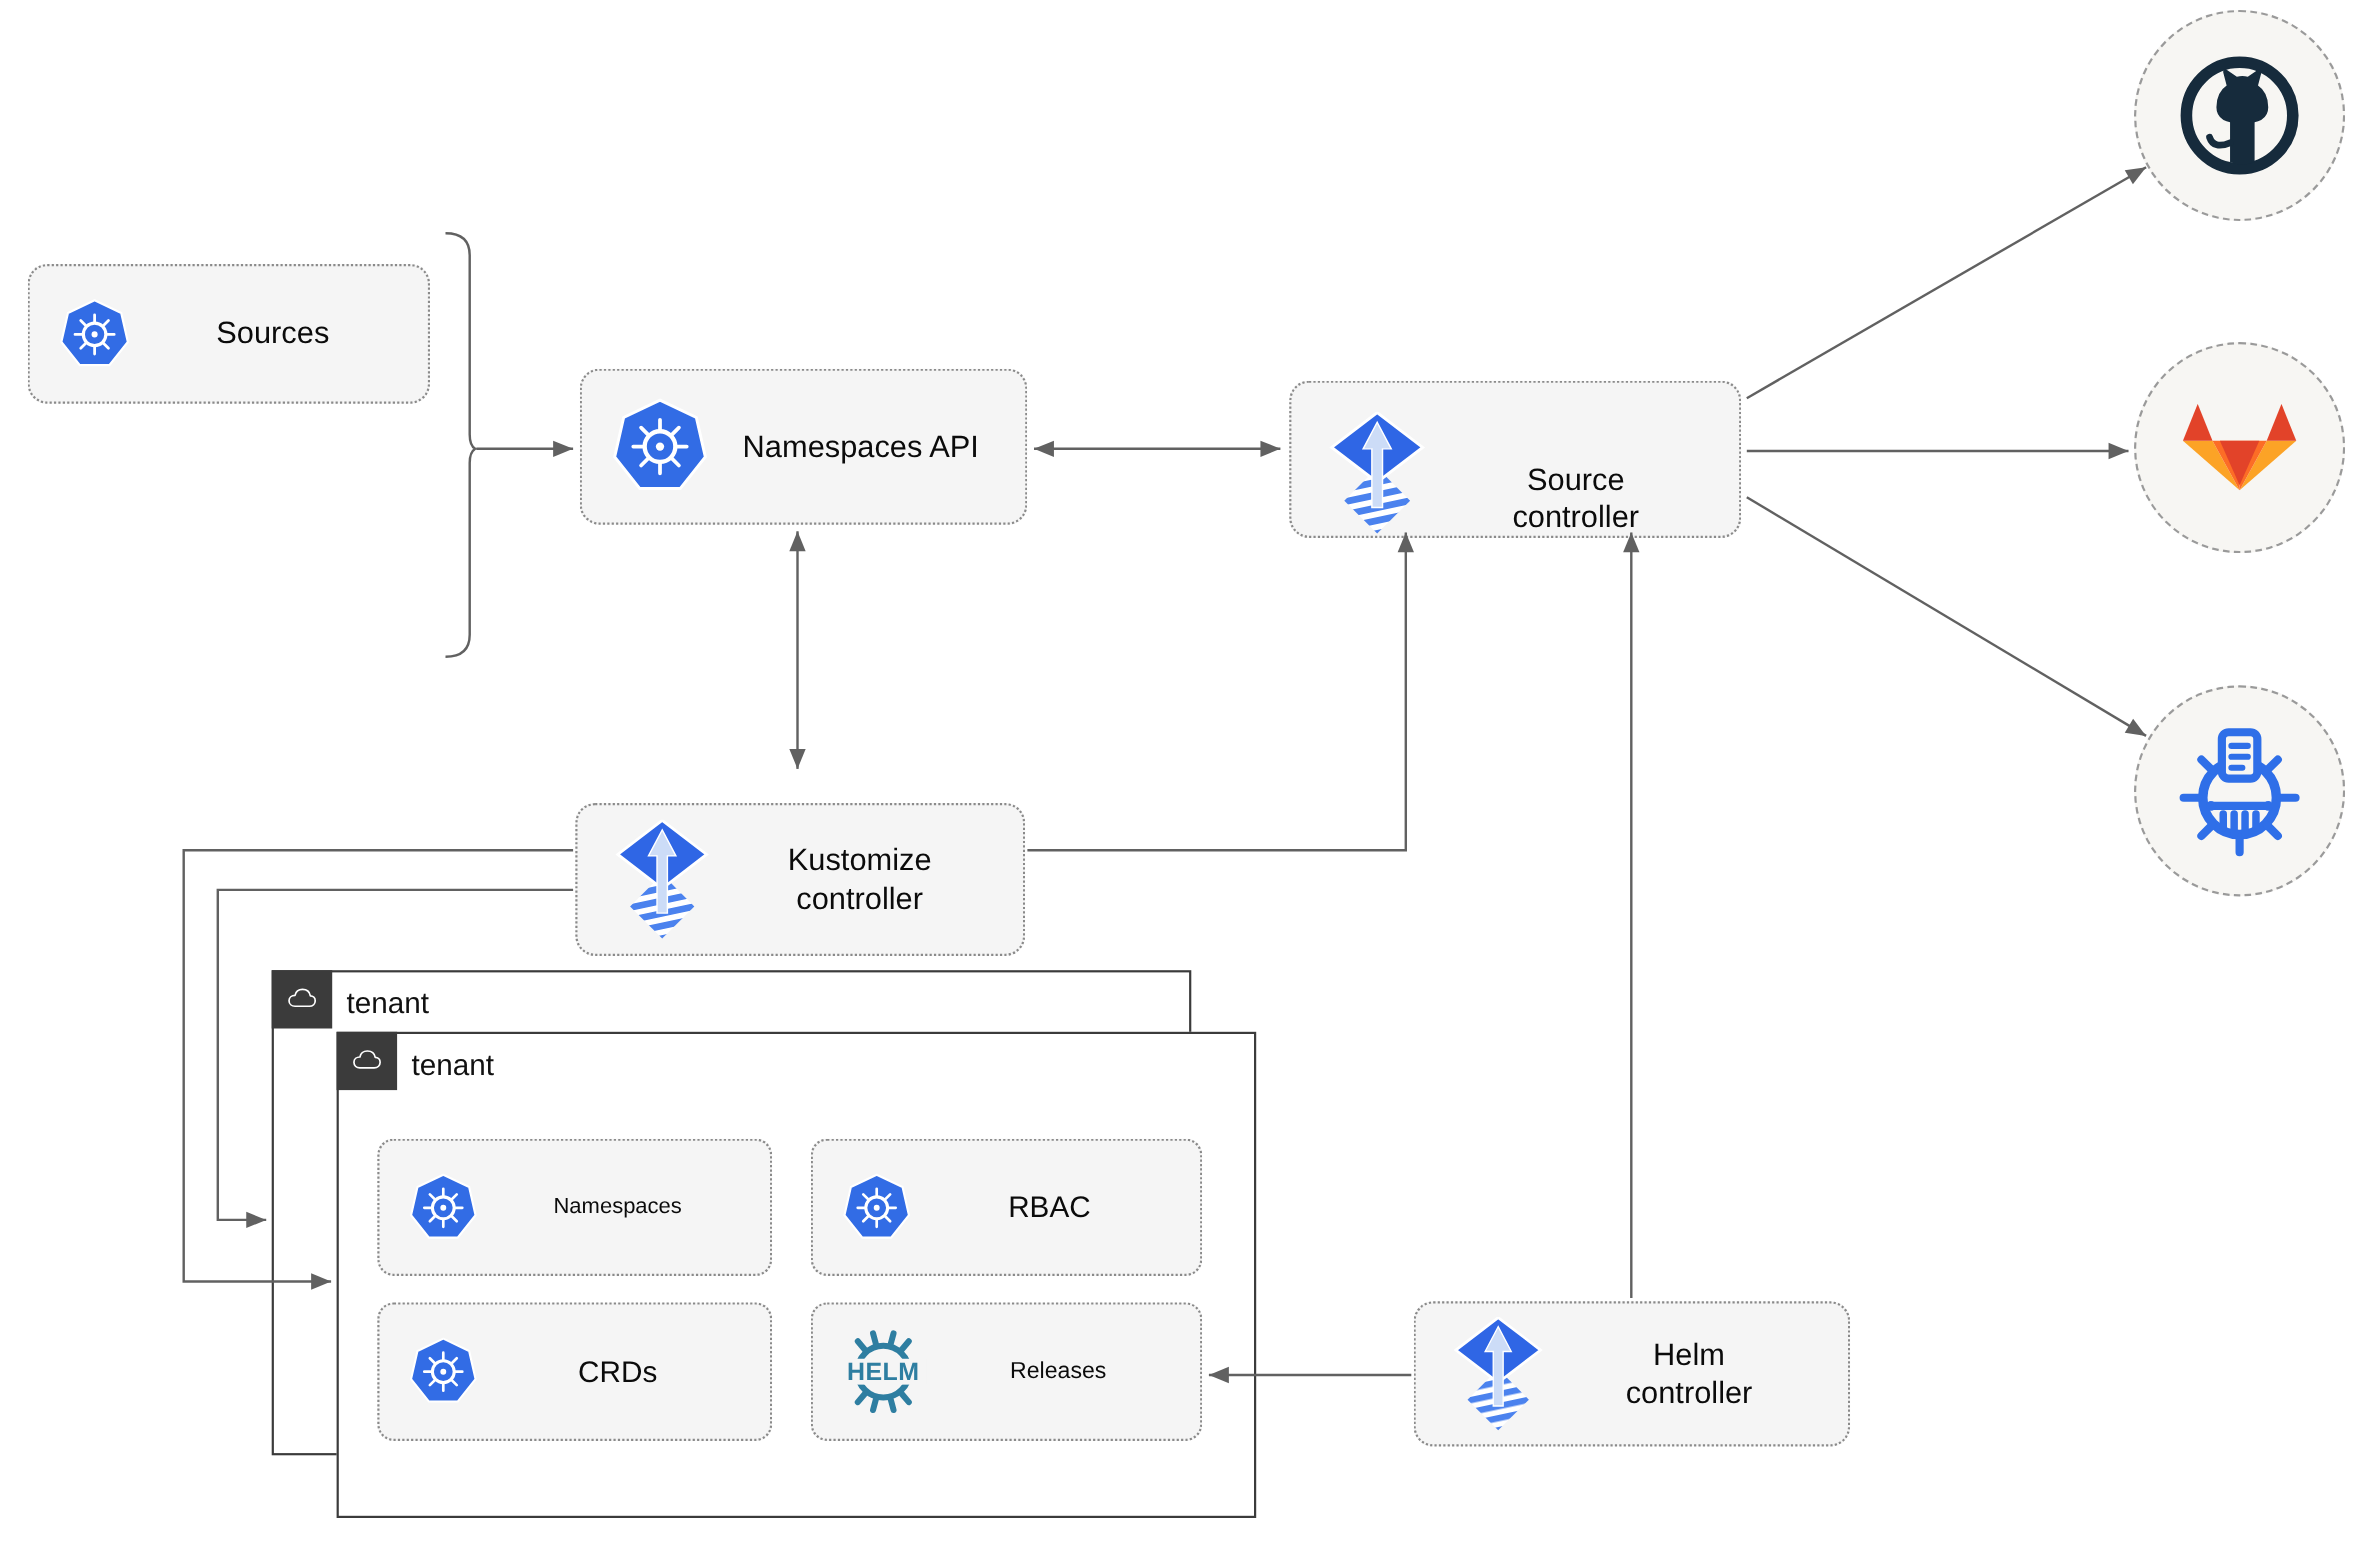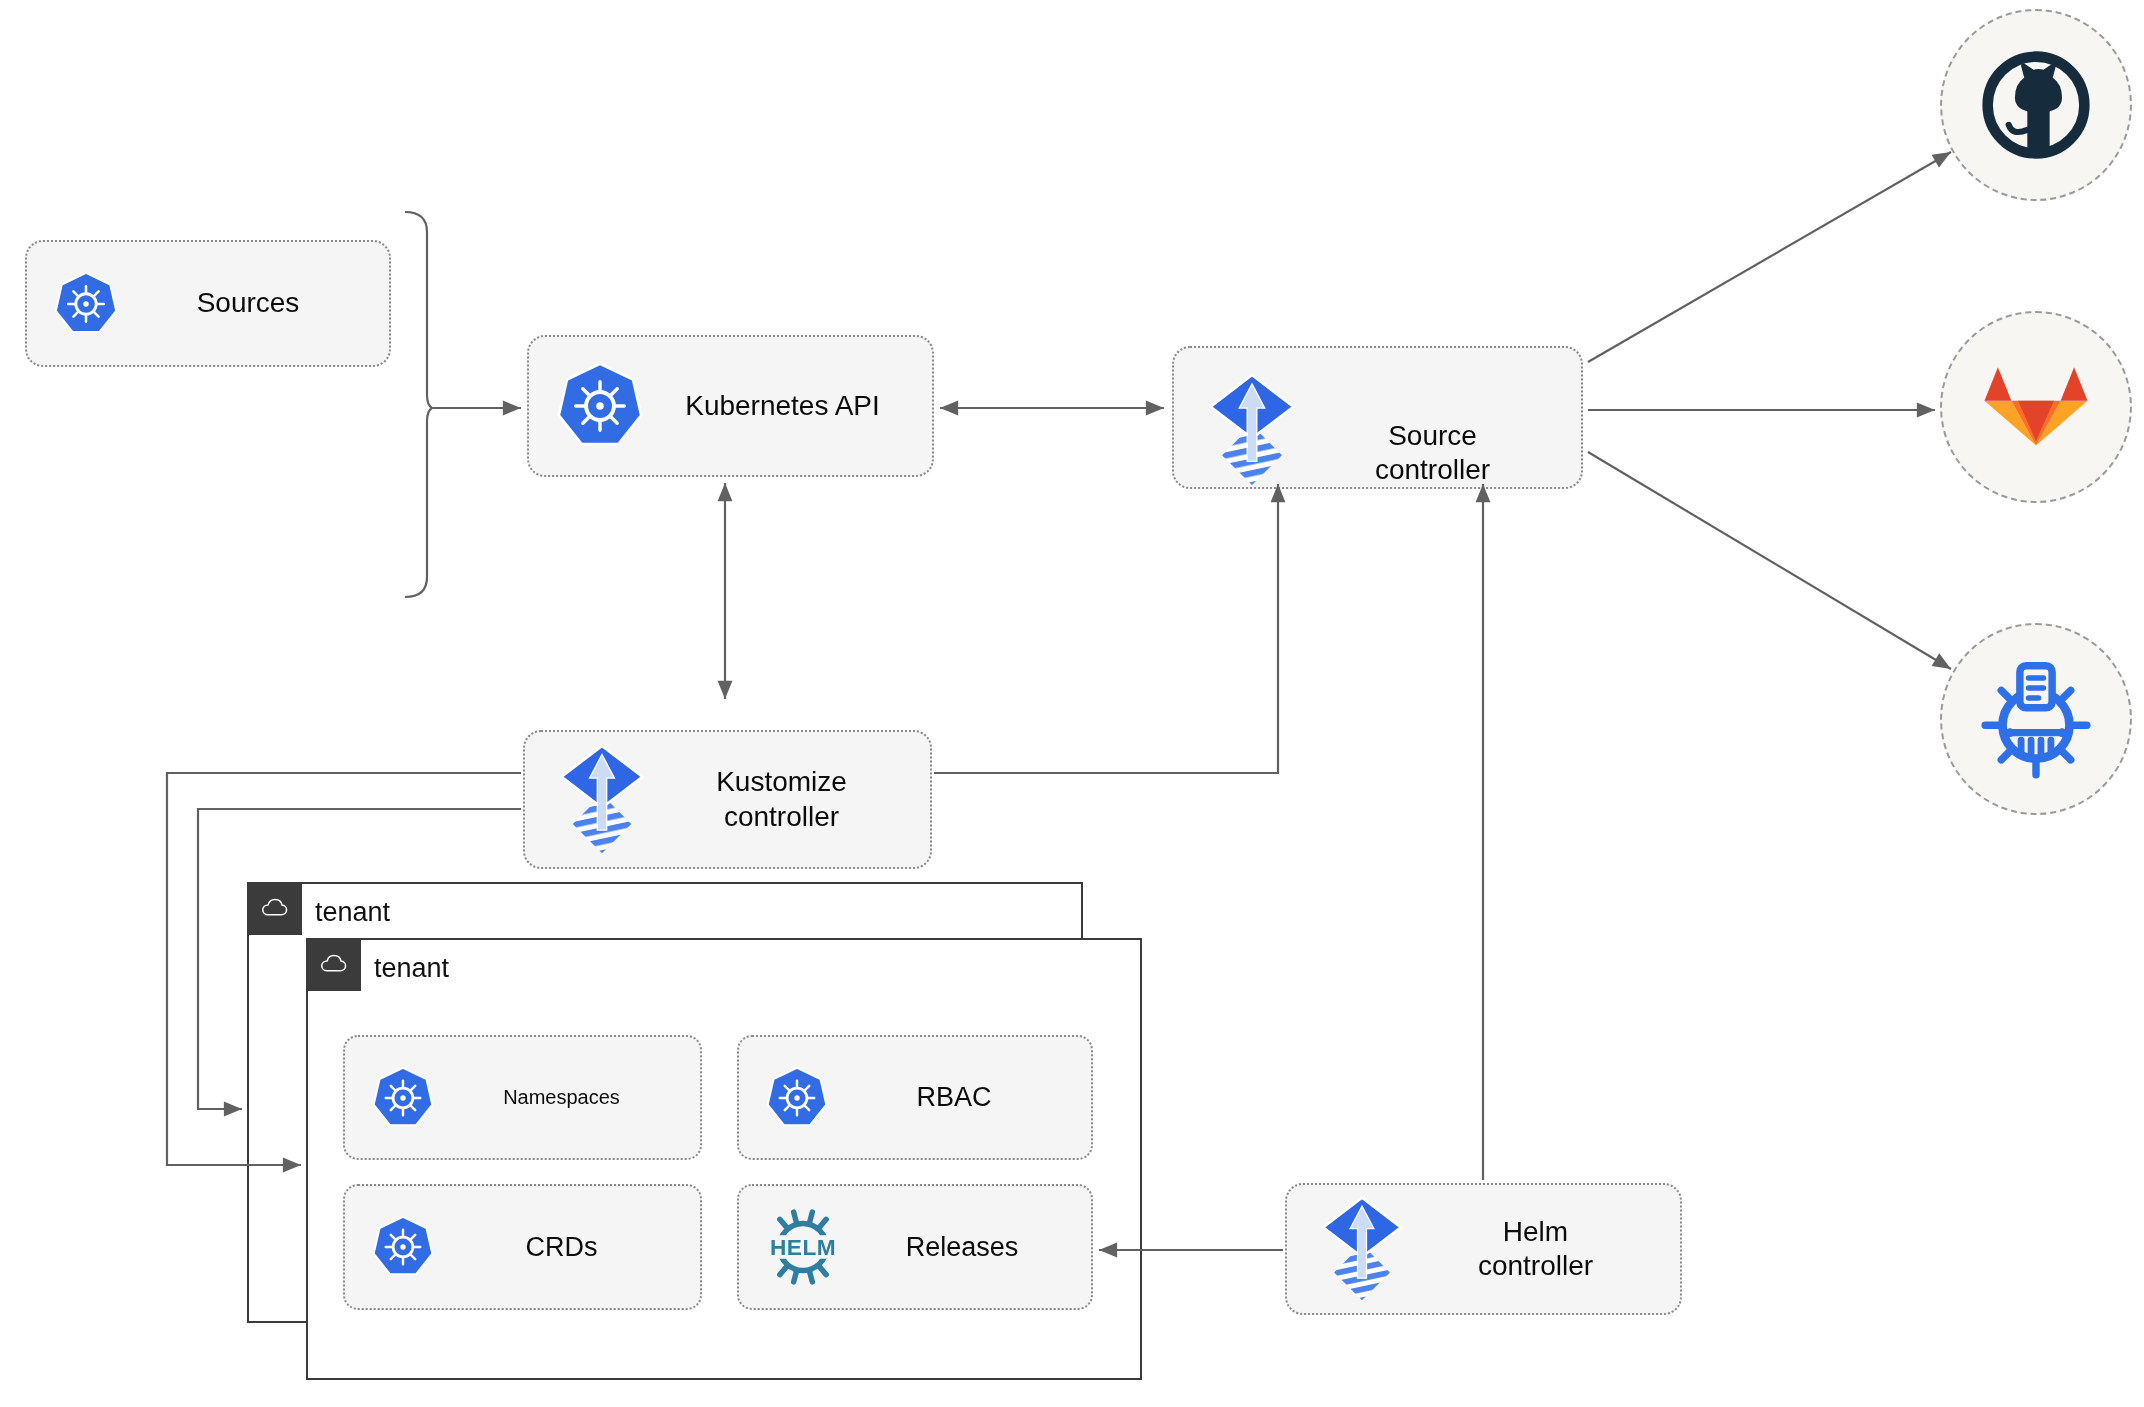--- a/index.html
+++ b/index.html
@@ -126,21 +126,21 @@
     <span class="label">Sources</span>
   </div>
 
 
   <div class="node z3" style="left:527px;top:335px;width:407px;height:142px;">
     <span class="icon">
       <svg width="90" height="90" viewBox="0 0 100 100">
           <use href="#k8s"></use>
         </svg>
       </span>
-    <span class="label label-big">Kubernetes API</span>
+    <span class="label label-big">Namespaces API</span>
   </div>
 
   <div class="node z3" style="left:1172px;top:346px;width:411px;height:143px;align-items:flex-end;">
     <span class="icon" style="margin-left:34px">
       <svg width="88" height="113" viewBox="0 0 100 128">
           <use href="#flux"></use>
         </svg>
       </span>
     <span class="label"><span>Source</span><br>
       <span>controller</span></span>
@@ -201,21 +201,21 @@
           <path d="M81,50 L93,50 M19,50 L7,50
                    M58,20.1 L61.1,8.5 M42,20.1 L38.9,8.5
                    M69.9,26.3 L77.6,17.1 M30.1,26.3 L22.4,17.1
                    M69.9,73.8 L77.6,82.9 M30.1,73.8 L22.4,82.9
                    M58,79.9 L61.1,91.5 M42,79.9 L38.9,91.5"></path>
         </g>
         <rect x="3" y="36" width="94" height="28" style="fill:var(--node-fill)"></rect>
         <text x="50" y="59.5" text-anchor="middle" style="fill:var(--helm-teal);font-family:'Liberation Sans',sans-serif;font-weight:bold;font-size:27px;letter-spacing:0.5px">HELM</text>
       </svg>
       </span>
-    <span class="label" style="font-size:27px">Releases</span>
+    <span class="label" style="font-size:21px">Releases</span>
   </div>
 
   <div class="ext-circle z3" style="left:1940px;top:9px;">
     <svg width="124" height="124" viewBox="0 0 100 100">
         <use href="#github"></use>
       </svg>
   </div>
   <div class="ext-circle z3" style="left:1940px;top:311px;">
     <svg width="112" height="81" viewBox="0 0 100 72">
         <use href="#gitlab"></use>

